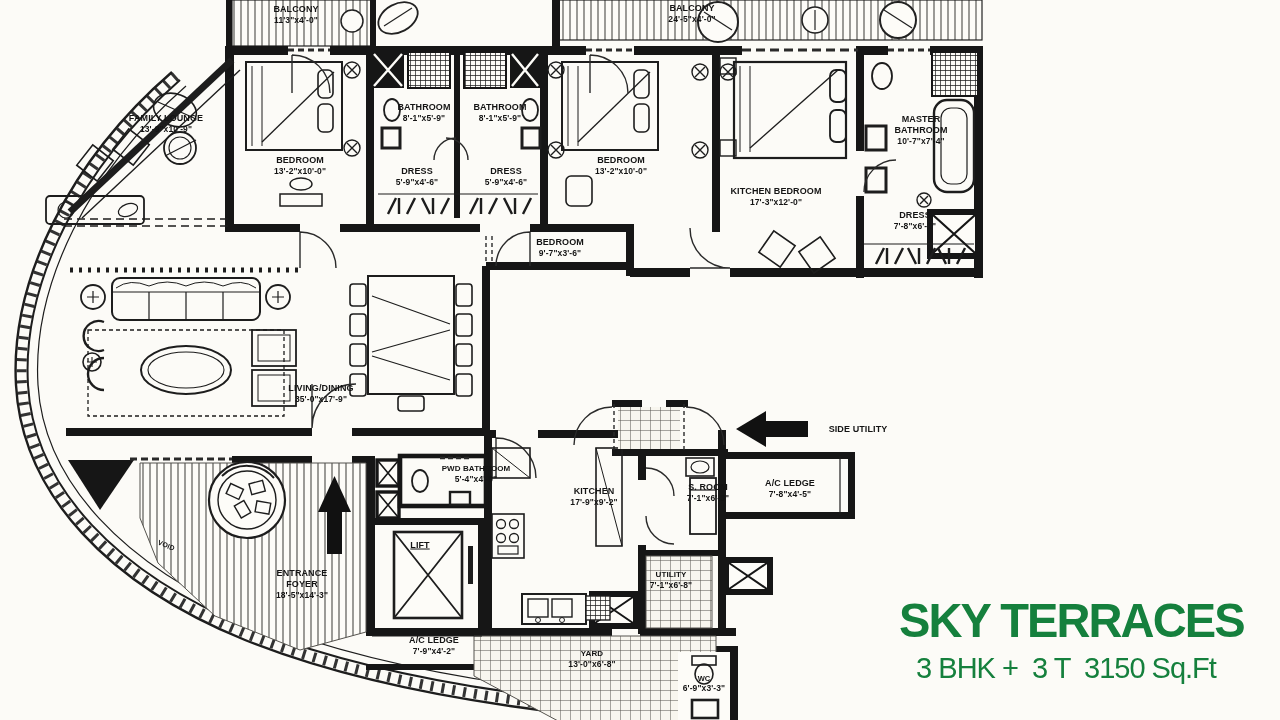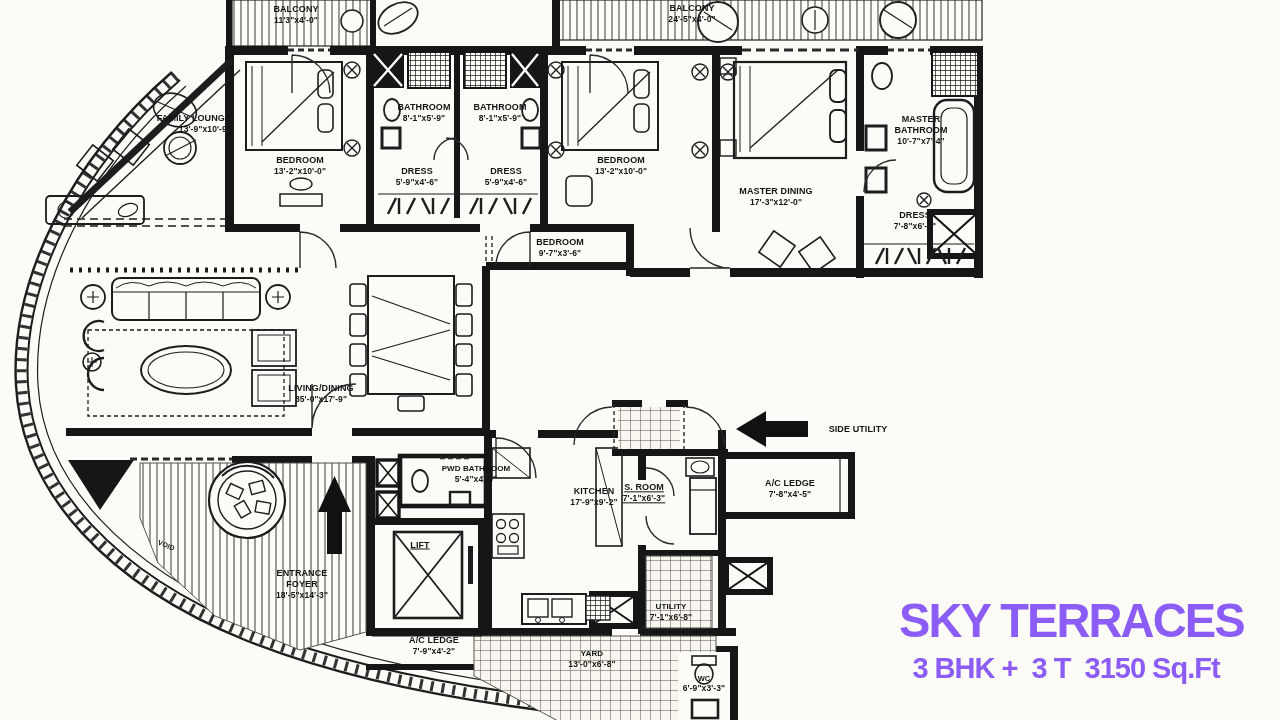--- a/index.html
+++ b/index.html
@@ -11,28 +11,28 @@
   .plan-svg{position:absolute;left:0;top:0;}
   .labels-layer{position:absolute;left:0;top:0;width:1280px;height:520px;pointer-events:none;}
   .room-label{
     position:absolute;transform:translate(-50%,-50%);
     color:#141414;font-weight:bold;font-size:9px;line-height:1.22;
     text-align:center;white-space:normal;
   }
   .room-label .rname{letter-spacing:.1px;}
   .room-label .rdims{font-size:8.5px;letter-spacing:.1px;}
   .title-block{
-    position:absolute;left:892px;top:596px;width:348px;text-align:center;color:#8b5cf6;
+    position:absolute;left:892px;top:596px;width:348px;text-align:center;color:#15803d;
   }
   .title-block .main-title{
     font-size:49px;font-weight:bold;letter-spacing:-2px;line-height:1.0;
     transform:scaleX(.96);transform-origin:center;white-space:pre;
   }
   .title-block .sub-title{
-    font-size:29px;font-weight:bold;letter-spacing:-1px;margin-top:7px;white-space:pre;
+    font-size:29px;font-weight:normal;letter-spacing:-1px;margin-top:7px;white-space:pre;
   }
 </style>
 </head>
 <body>
 
 <div class="canvas">
 
 <svg class="plan-svg" width="1280" height="720" viewBox="0 0 1280 720">
   <defs>
     <pattern id="pvstripe" width="7" height="10" patternUnits="userSpaceOnUse">
@@ -407,21 +407,21 @@
 
 <div class="labels-layer">
       <div class="room-label" style="left: 296px; top: 15px; transform: translate(-50%, -50%);">
         <div class="rname">BALCONY</div>
         <div class="rdims">11'3"x4'-0"</div>
       </div>
       <div class="room-label" style="left: 692px; top: 14px; transform: translate(-50%, -50%);">
         <div class="rname">BALCONY</div>
         <div class="rdims">24'-5"x4'-0"</div>
       </div>
-      <div class="room-label" style="left: 166px; top: 124px; width: 130px; transform: translate(-50%, -50%); text-align: right;">
+      <div class="room-label" style="left: 166px; top: 124px; width: 130px; transform: translate(-50%, -50%);">
         <div class="rname">FAMILY LOUNGE</div>
         <div class="rdims">13'-9"x10'-9"</div>
       </div>
       <div class="room-label" style="left: 300px; top: 166px; transform: translate(-50%, -50%);">
         <div class="rname">BEDROOM</div>
         <div class="rdims">13'-2"x10'-0"</div>
       </div>
       <div class="room-label" style="left: 424px; top: 113px; transform: translate(-50%, -50%);">
         <div class="rname">BATHROOM</div>
         <div class="rdims">8'-1"x5'-9"</div>
@@ -436,21 +436,21 @@
       </div>
       <div class="room-label" style="left: 506px; top: 177px; transform: translate(-50%, -50%);">
         <div class="rname">DRESS</div>
         <div class="rdims">5'-9"x4'-6"</div>
       </div>
       <div class="room-label" style="left: 621px; top: 166px; transform: translate(-50%, -50%);">
         <div class="rname">BEDROOM</div>
         <div class="rdims">13'-2"x10'-0"</div>
       </div>
       <div class="room-label" style="left: 776px; top: 197px; width: 150px; transform: translate(-50%, -50%);">
-        <div class="rname">MASTER DINING</div>
+        <div class="rname">KITCHEN BEDROOM</div>
         <div class="rdims">17'-3"x12'-0"</div>
       </div>
       <div class="room-label" style="left: 921px; top: 130px; width: 76px; transform: translate(-50%, -50%);">
         <div class="rname">MASTER BATHROOM</div>
         <div class="rdims">10'-7"x7'-4"</div>
       </div>
       <div class="room-label" style="left: 915px; top: 221px; transform: translate(-50%, -50%);">
         <div class="rname">DRESS</div>
         <div class="rdims">7'-8"x6'-1"</div>
       </div>
@@ -466,40 +466,40 @@
         <div class="rname">SIDE UTILITY</div>
       </div>
       <div class="room-label" style="left: 476px; top: 474px; width: 110px; transform: translate(-50%, -50%); font-size: 8px;">
         <div class="rname">PWD BATHROOM</div>
         <div class="rdims">5'-4"x4'-0"</div>
       </div>
       <div class="room-label" style="left: 566px; top: 497px; transform: translate(-50%, -50%); margin-left: 28px;">
         <div class="rname">KITCHEN</div>
         <div class="rdims">17'-9"x9'-2"</div>
       </div>
-      <div class="room-label" style="left: 644px; top: 493px; transform: translate(-50%, -50%); text-decoration: underline;">
+      <div class="room-label" style="left: 708px; top: 493px; transform: translate(-50%, -50%);">
         <div class="rname">S. ROOM</div>
         <div class="rdims">7'-1"x6'-3"</div>
       </div>
       <div class="room-label" style="left: 790px; top: 489px; transform: translate(-50%, -50%);">
         <div class="rname">A/C LEDGE</div>
         <div class="rdims">7'-8"x4'-5"</div>
       </div>
       <div class="room-label" style="left: 302px; top: 548px; width: 84px; transform: translate(-50%, -50%); margin-top: 36px;">
         <div class="rname">ENTRANCE FOYER</div>
         <div class="rdims">18'-5"x14'-3"</div>
       </div>
       <div class="room-label" style="left: 420px; top: 545px; transform: translate(-50%, -50%); text-decoration: underline;">
         <div class="rname">LIFT</div>
       </div>
       <div class="room-label" style="left: 434px; top: 646px; transform: translate(-50%, -50%);">
         <div class="rname">A/C LEDGE</div>
         <div class="rdims">7'-9"x4'-2"</div>
       </div>
-      <div class="room-label" style="left: 667px; top: 612px; transform: translate(-50%, -50%); font-size: 8px; padding-left: 8px;">
+      <div class="room-label" style="left: 667px; top: 580px; transform: translate(-50%, -50%); font-size: 8px; padding-left: 8px;">
         <div class="rname">UTILITY</div>
         <div class="rdims">7'-1"x6'-8"</div>
       </div>
       <div class="room-label" style="left: 592px; top: 659px; transform: translate(-50%, -50%); font-size: 8px;">
         <div class="rname">YARD</div>
         <div class="rdims">13'-0"x6'-8"</div>
       </div>
       <div class="room-label" style="left: 704px; top: 684px; transform: translate(-50%, -50%); font-size: 7.5px;">
         <div class="rname">WC</div>
         <div class="rdims">6'-9"x3'-3"</div>

